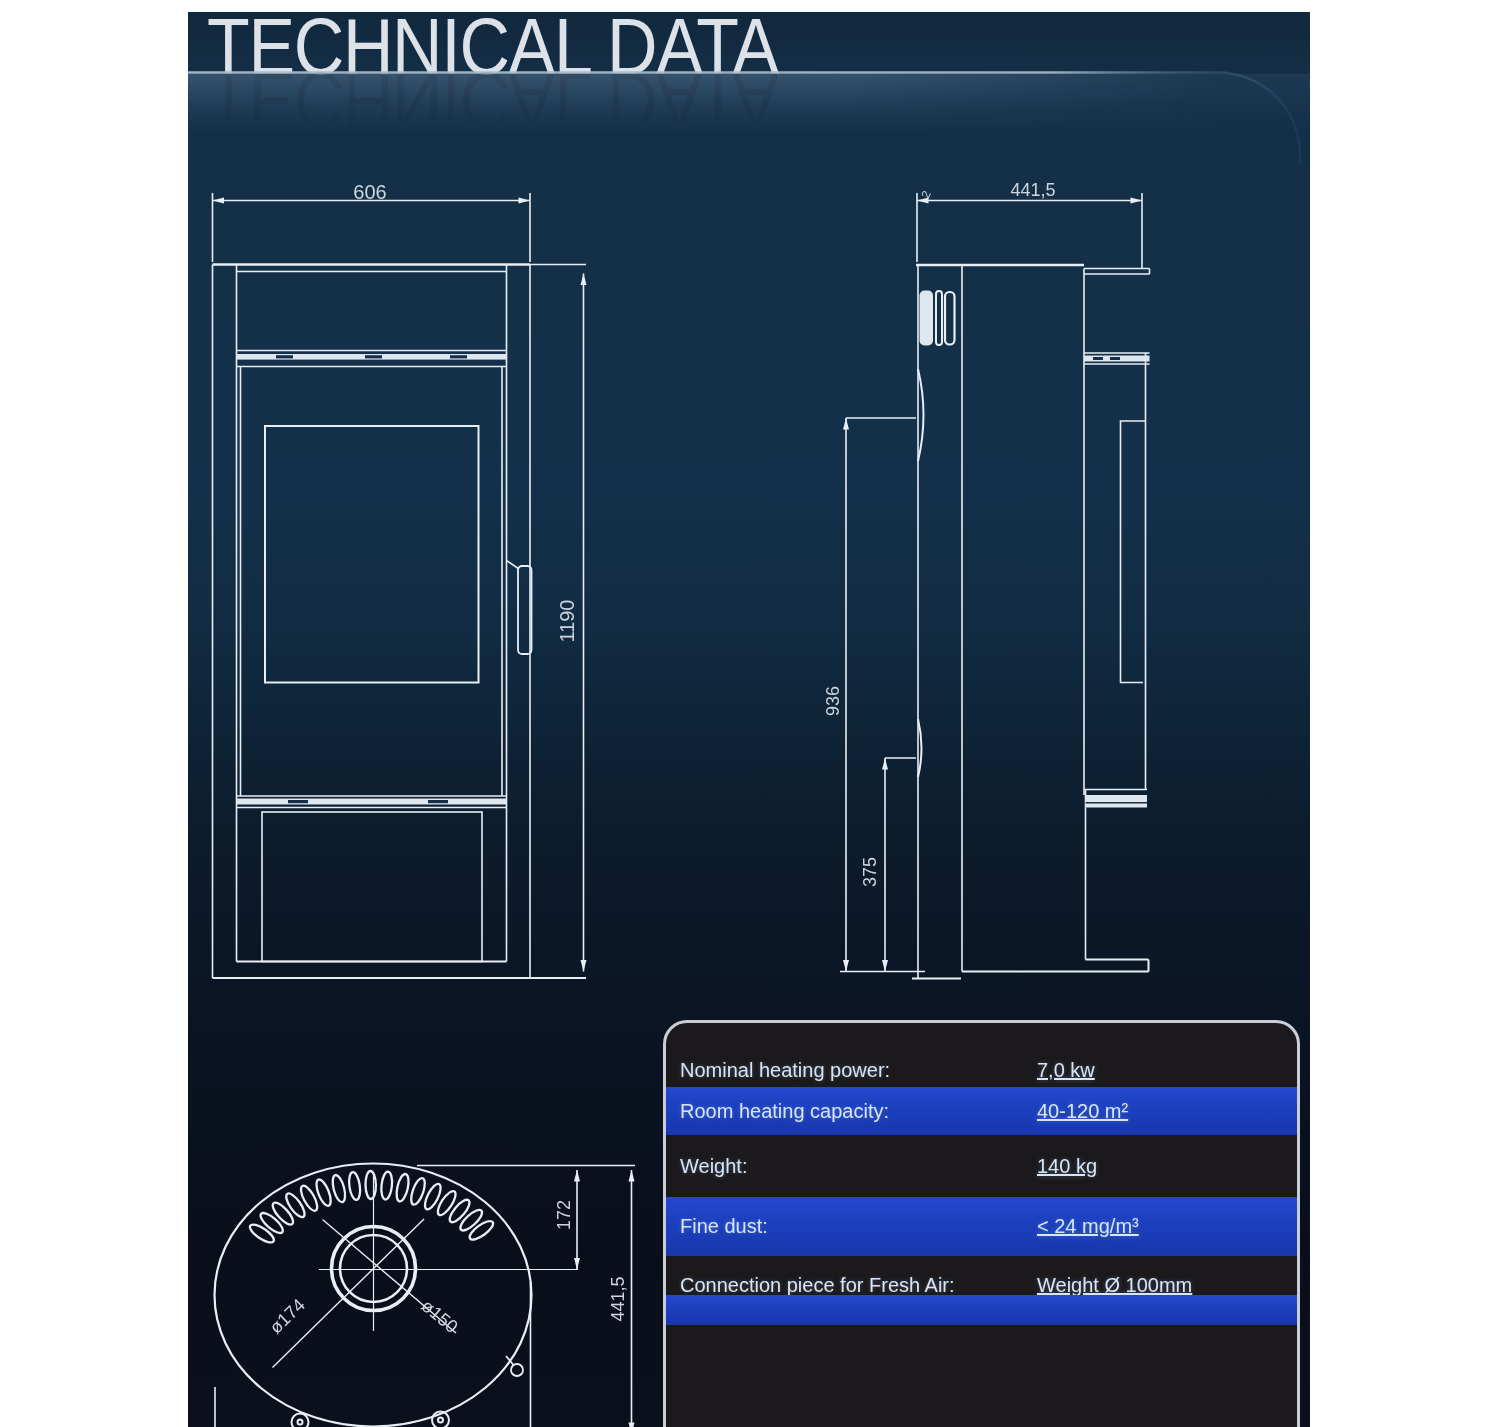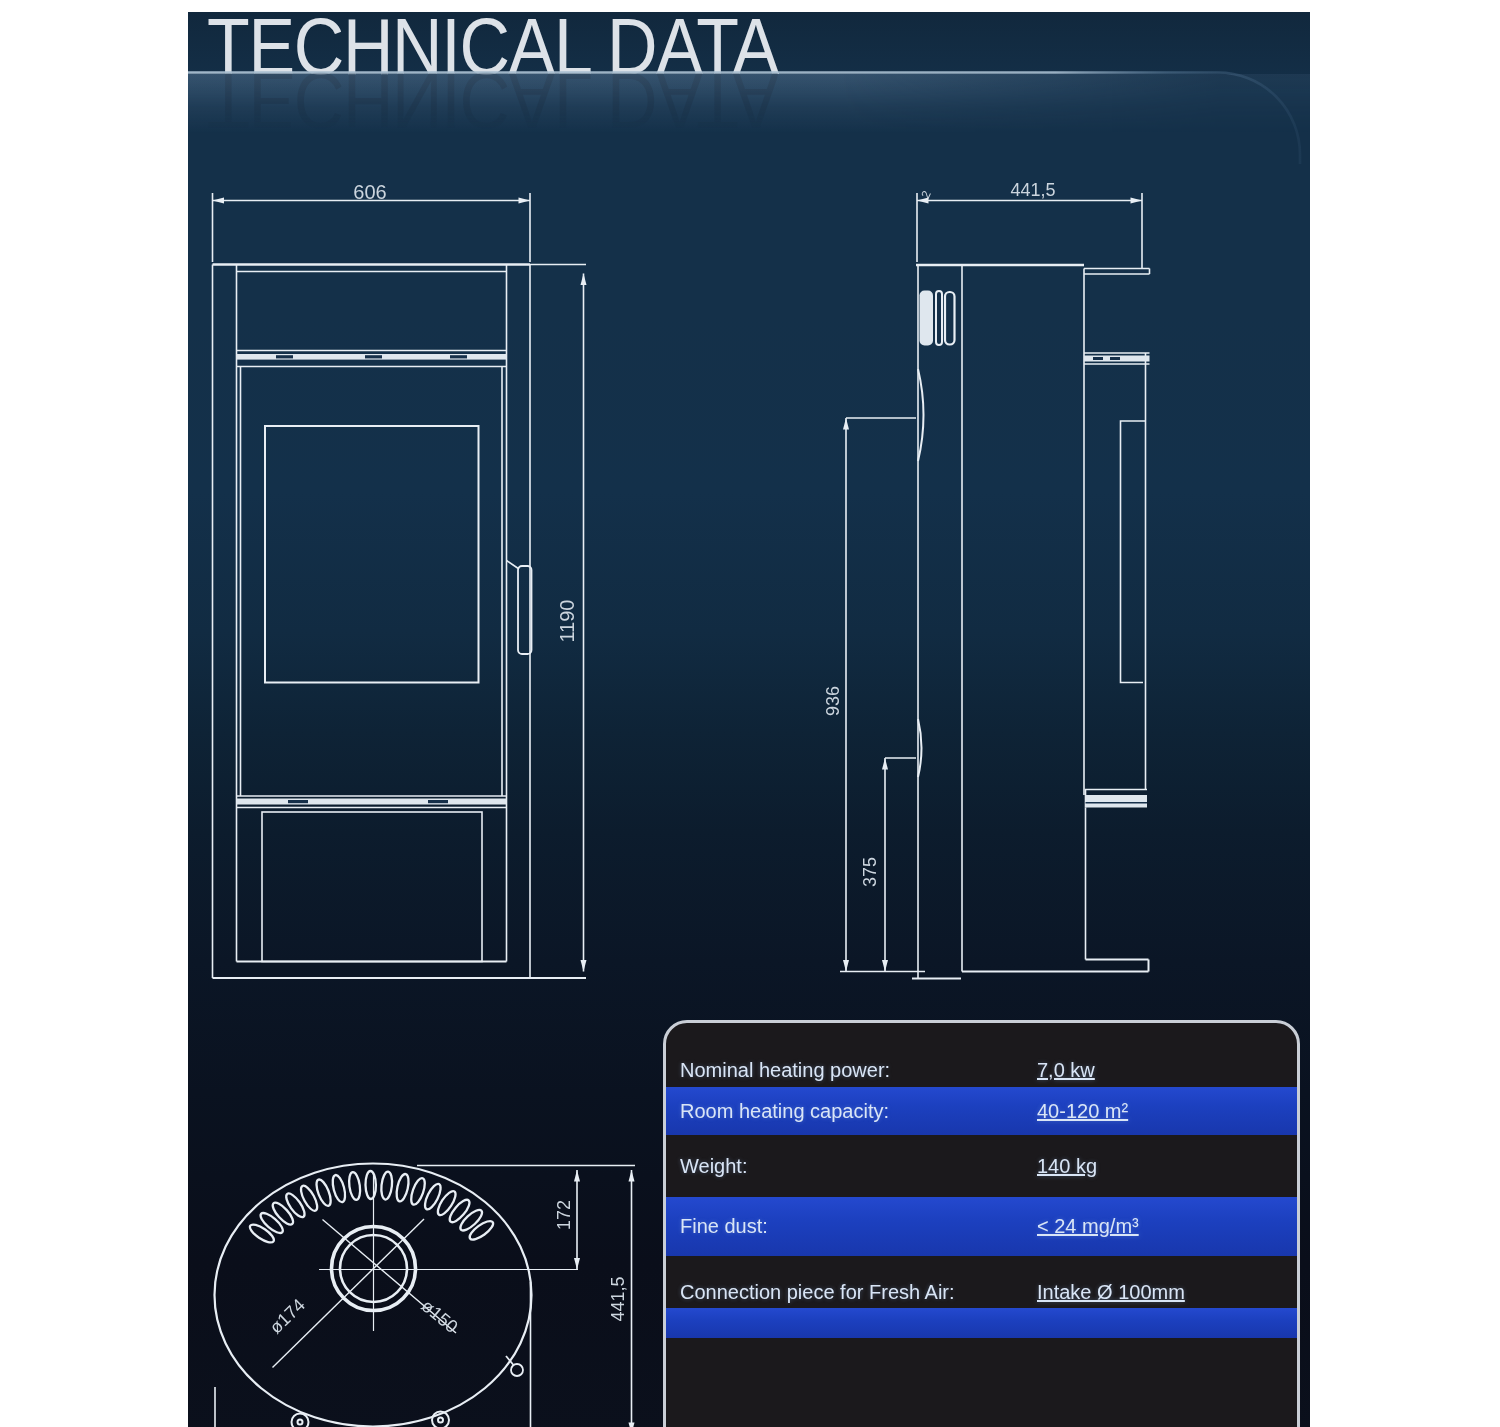--- a/index.html
+++ b/index.html
@@ -277,20 +277,20 @@
         <span class="val">140 kg</span>
       </div>
 
 
 
     <div class="row blue" style="height:59px">
         <span class="lab">Fine dust:</span>
         <span class="val">&lt; 24 mg/m³</span>
       </div>
 
-    <div class="row" style="height:52px;padding-top:20px;box-sizing:border-box">
+    <div class="row" style="height:39px;padding-top:20px;box-sizing:border-box">
         <span class="lab">Connection piece for Fresh Air:</span>
-        <span class="val">Intake Ø 100mm</span>
+        <span class="val">Weight Ø 100mm</span>
       </div>
 
     <div class="row blue" style="height:30px"></div>
   </div>
 </div>
 
 </body></html>

